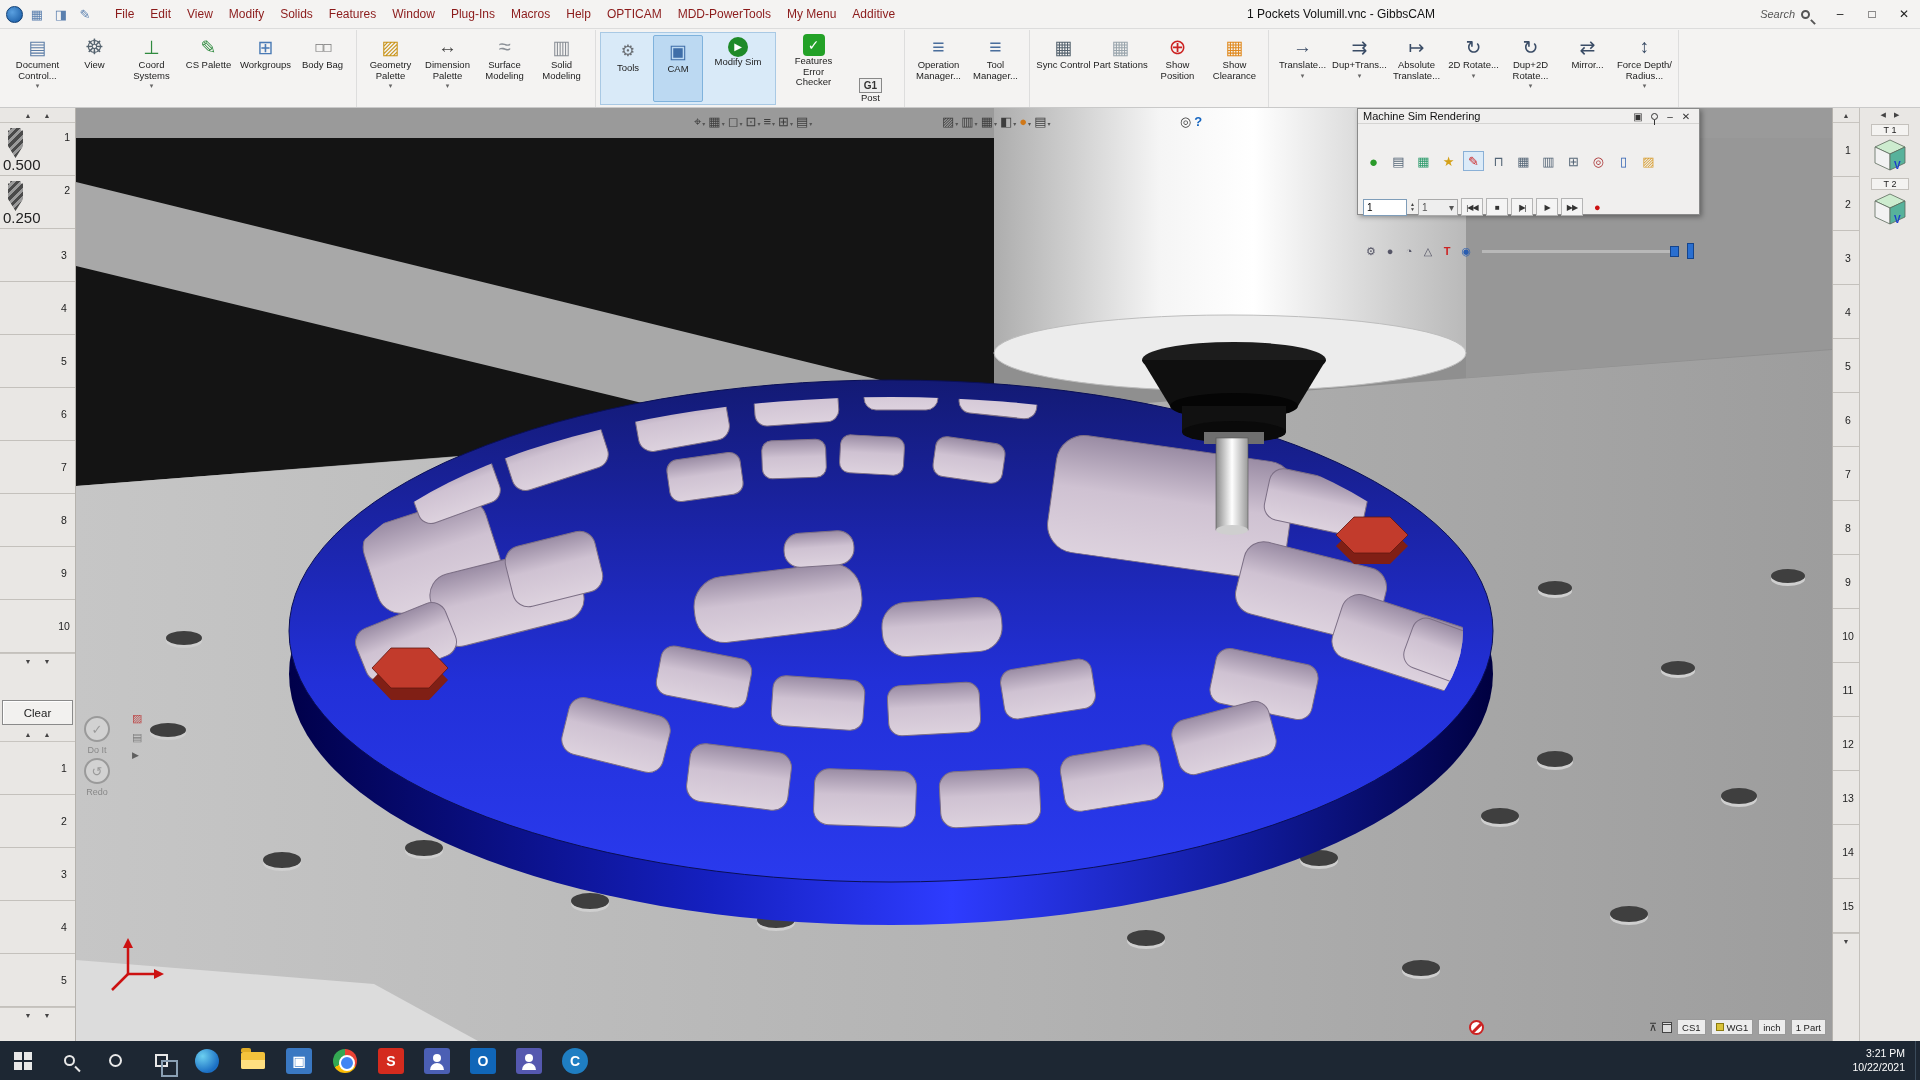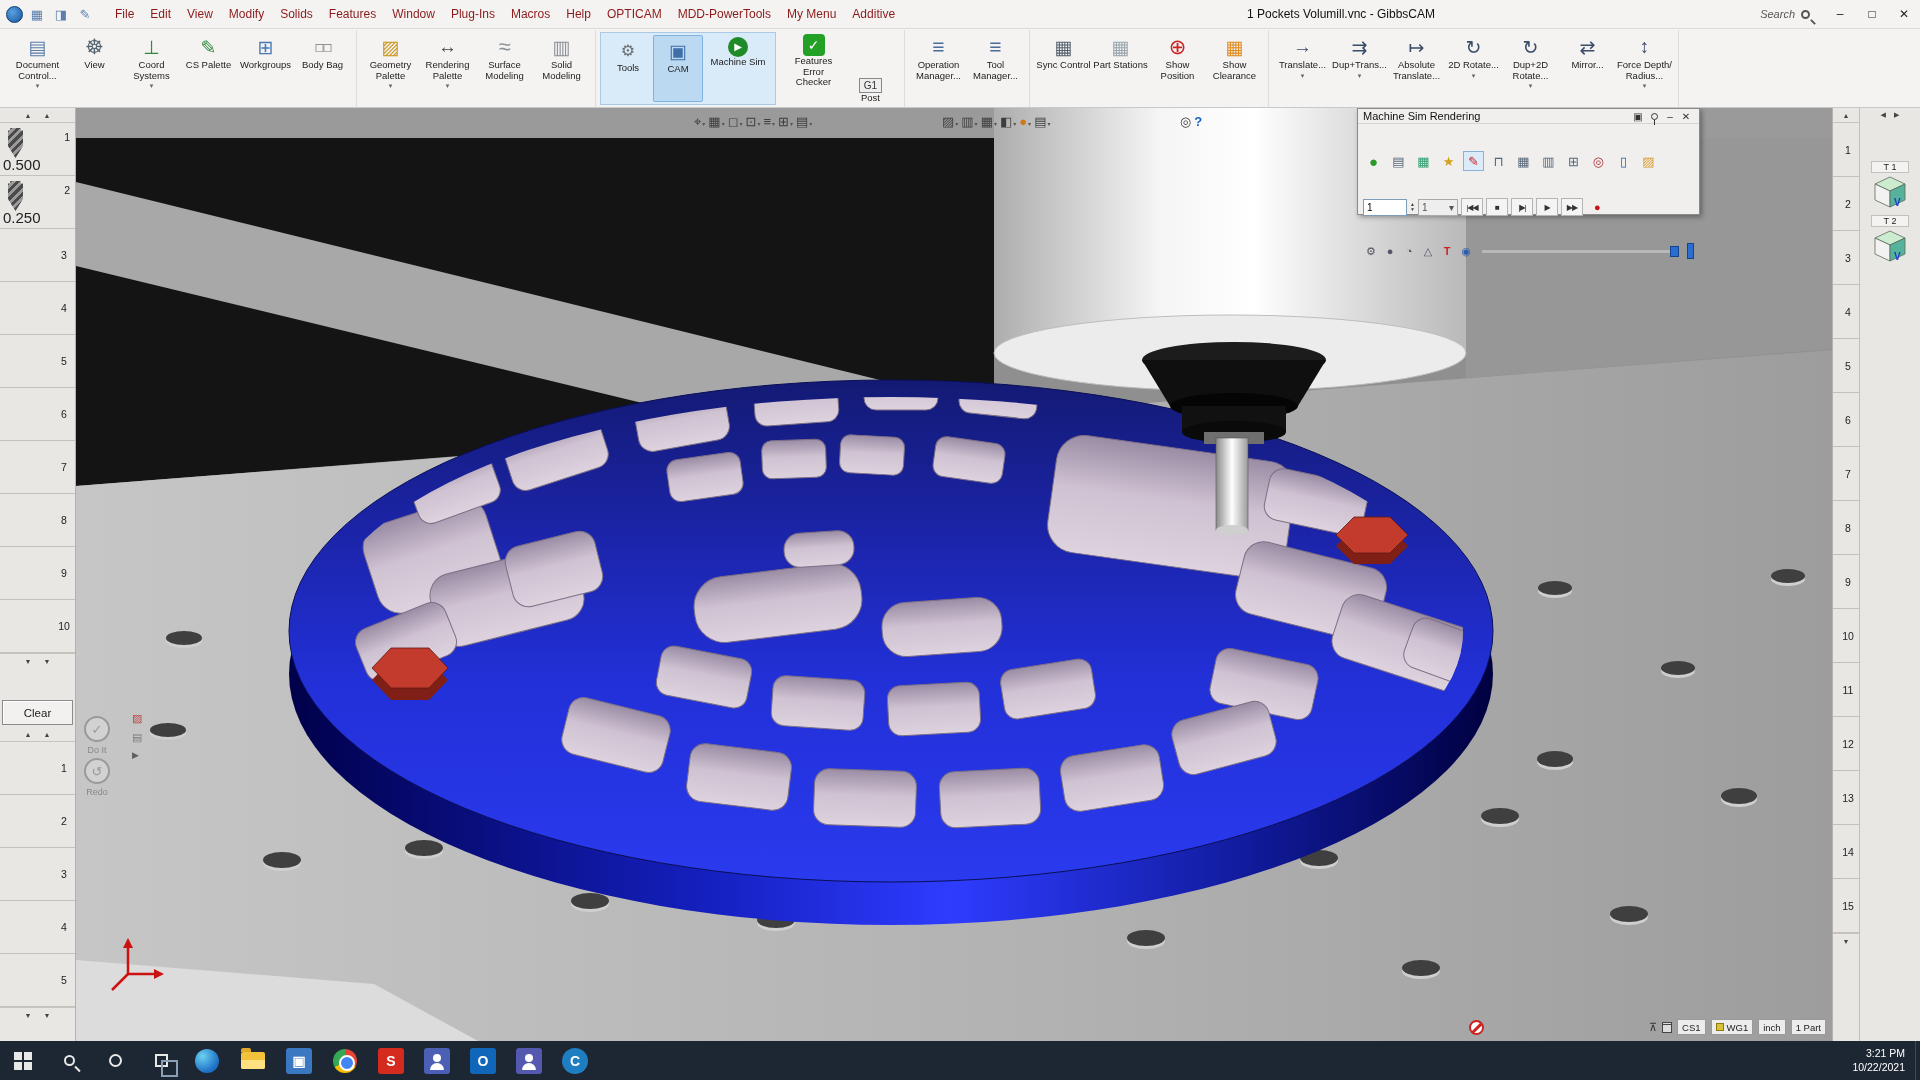--- a/index.html
+++ b/index.html
@@ -37,21 +37,21 @@
   [data-name="workgroups-icon"]{color:#4a7ab5}
   [data-name="body-bag-icon"]{color:#777;font-size:12px;letter-spacing:-2px}
   [data-name="geometry-palette-icon"]{color:#c9941a}
   [data-name="dimension-palette-icon"]{color:#444}
   [data-name="surface-modeling-icon"]{color:#8a8f96;font-size:22px}
   [data-name="solid-modeling-icon"]{color:#8a8f96}
   [data-name="tools-icon"]{color:#6b6f74;font-size:16px}
   [data-name="cam-icon"]{color:#3f6ea8}
   [data-name="machine-sim-icon"]{background:#1e8a28;color:#fff;border-radius:50%;width:20px;height:20px;line-height:20px;font-size:10px;display:inline-flex;align-items:center;justify-content:center;}
   [data-name="program-error-checker-icon"]{background:#23a127;color:#fff;border-radius:4px;width:22px;height:22px;font-size:14px;display:inline-flex;align-items:center;justify-content:center;}
-  [data-name="post-icon"]{border:1px solid #888;font-size:10px;font-weight:normal;color:#333;background:#eee;padding:1px 4px;margin-top:44px;}
+  [data-name="post-icon"]{border:1px solid #888;font-size:10px;font-weight:bold;color:#333;background:#eee;padding:1px 4px;margin-top:44px;}
   [data-name="operation-manager-icon"],[data-name="tool-manager-icon"]{color:#4a6e9c;font-size:21px}
   [data-name="sync-control-icon"]{color:#55636f}
   [data-name="part-stations-icon"]{color:#9aa5ad}
   [data-name="show-position-icon"]{color:#cc2222;font-size:21px}
   [data-name="show-clearance-icon"]{color:#e08a20}
 
   
   .main{display:flex;height:933px;}
   .left-panel{width:76px;background:#e9e7e4;border-right:1px solid #b5b2ad;display:flex;flex-direction:column;}
   .scrollrow{height:15px;display:flex;align-items:center;justify-content:center;gap:12px;font-size:7px;color:#444;border-bottom:1px solid #c8c5c0;}
@@ -216,21 +216,21 @@
       </div>
     <div class="rgroup" data-name="ribbon-group-modeling">
 
     <div class="ritem" data-name="ribbon-button">
         <span class="ric" data-name="geometry-palette-icon">▨</span>
         <span class="rlabel" data-name="ribbon-button-label">Geometry Palette</span>
         <span class="rcaret" data-name="dropdown-caret-icon">▾</span>
       </div>
         <div class="ritem" data-name="ribbon-button">
         <span class="ric" data-name="dimension-palette-icon">↔</span>
-        <span class="rlabel" data-name="ribbon-button-label">Rendering Palette</span>
+        <span class="rlabel" data-name="ribbon-button-label">Dimension Palette</span>
         <span class="rcaret" data-name="dropdown-caret-icon">▾</span>
       </div>
         <div class="ritem" data-name="ribbon-button">
         <span class="ric" data-name="surface-modeling-icon">≈</span>
         <span class="rlabel" data-name="ribbon-button-label">Surface Modeling</span>
         <span class="rcaret" data-name="dropdown-caret-icon"></span>
       </div>
         <div class="ritem" data-name="ribbon-button">
         <span class="ric" data-name="solid-modeling-icon">▥</span>
         <span class="rlabel" data-name="ribbon-button-label">Solid Modeling</span>
@@ -244,21 +244,21 @@
         <span class="rlabel" data-name="ribbon-button-label">Tools</span>
         <span class="rcaret" data-name="dropdown-caret-icon"></span>
       </div>
         <div class="ritem" data-name="ribbon-button">
         <span class="ric" data-name="cam-icon">▣</span>
         <span class="rlabel" data-name="ribbon-button-label">CAM</span>
         <span class="rcaret" data-name="dropdown-caret-icon"></span>
       </div>
         <div class="ritem" data-name="ribbon-button">
         <span class="ric" data-name="machine-sim-icon">▶</span>
-        <span class="rlabel" data-name="ribbon-button-label">Machine Sim</span>
+        <span class="rlabel" data-name="ribbon-button-label">Modify Sim</span>
         <span class="rcaret" data-name="dropdown-caret-icon"></span>
       </div>
       </div>
     <div class="rgroup" data-name="ribbon-group-post">
 
     <div class="ritem" data-name="ribbon-button">
         <span class="ric" data-name="program-error-checker-icon">✓</span>
         <span class="rlabel" data-name="ribbon-button-label">Features Error Checker</span>
         <span class="rcaret" data-name="dropdown-caret-icon"></span>
       </div>
@@ -802,21 +802,21 @@
             <span data-name="scroll-down-icon">▼</span>
           </div>
       </div>
       <div class="rtools" data-name="active-tools-panel">
         <div class="minirow" data-name="tools-panel-arrows">
             <span data-name="collapse-left-icon">◀</span>
             <span data-name="collapse-right-icon">▶</span>
           </div>
         <div data-name="active-tool-list">
 
-            <div style="display:flex;flex-direction:column;align-items:center;margin-top:37px;" data-name="active-tool-item">
+            <div style="display:flex;flex-direction:column;align-items:center;" data-name="active-tool-item">
               <div class="rtool-label" data-name="tool-tab-label">T 1</div>
               <svg width="38" height="38" viewBox="0 0 38 38" data-name="tool-body-cube-icon">
                 <polygon points="19,4 34,11 19,18 4,11" fill="#cdeccf" stroke="#5a6a5a" stroke-width="0.8"></polygon>
                 <polygon points="4,11 19,18 19,34 4,27" fill="#f2f2f2" stroke="#5a6a5a" stroke-width="0.8"></polygon>
                 <polygon points="34,11 19,18 19,34 34,27" fill="#57b29b" stroke="#5a6a5a" stroke-width="0.8"></polygon>
                 <text x="23" y="33" font-size="10" fill="#1a3ccc" font-weight="bold">V</text>
               </svg>
             </div>
 
             <div style="display:flex;flex-direction:column;align-items:center;" data-name="active-tool-item">

